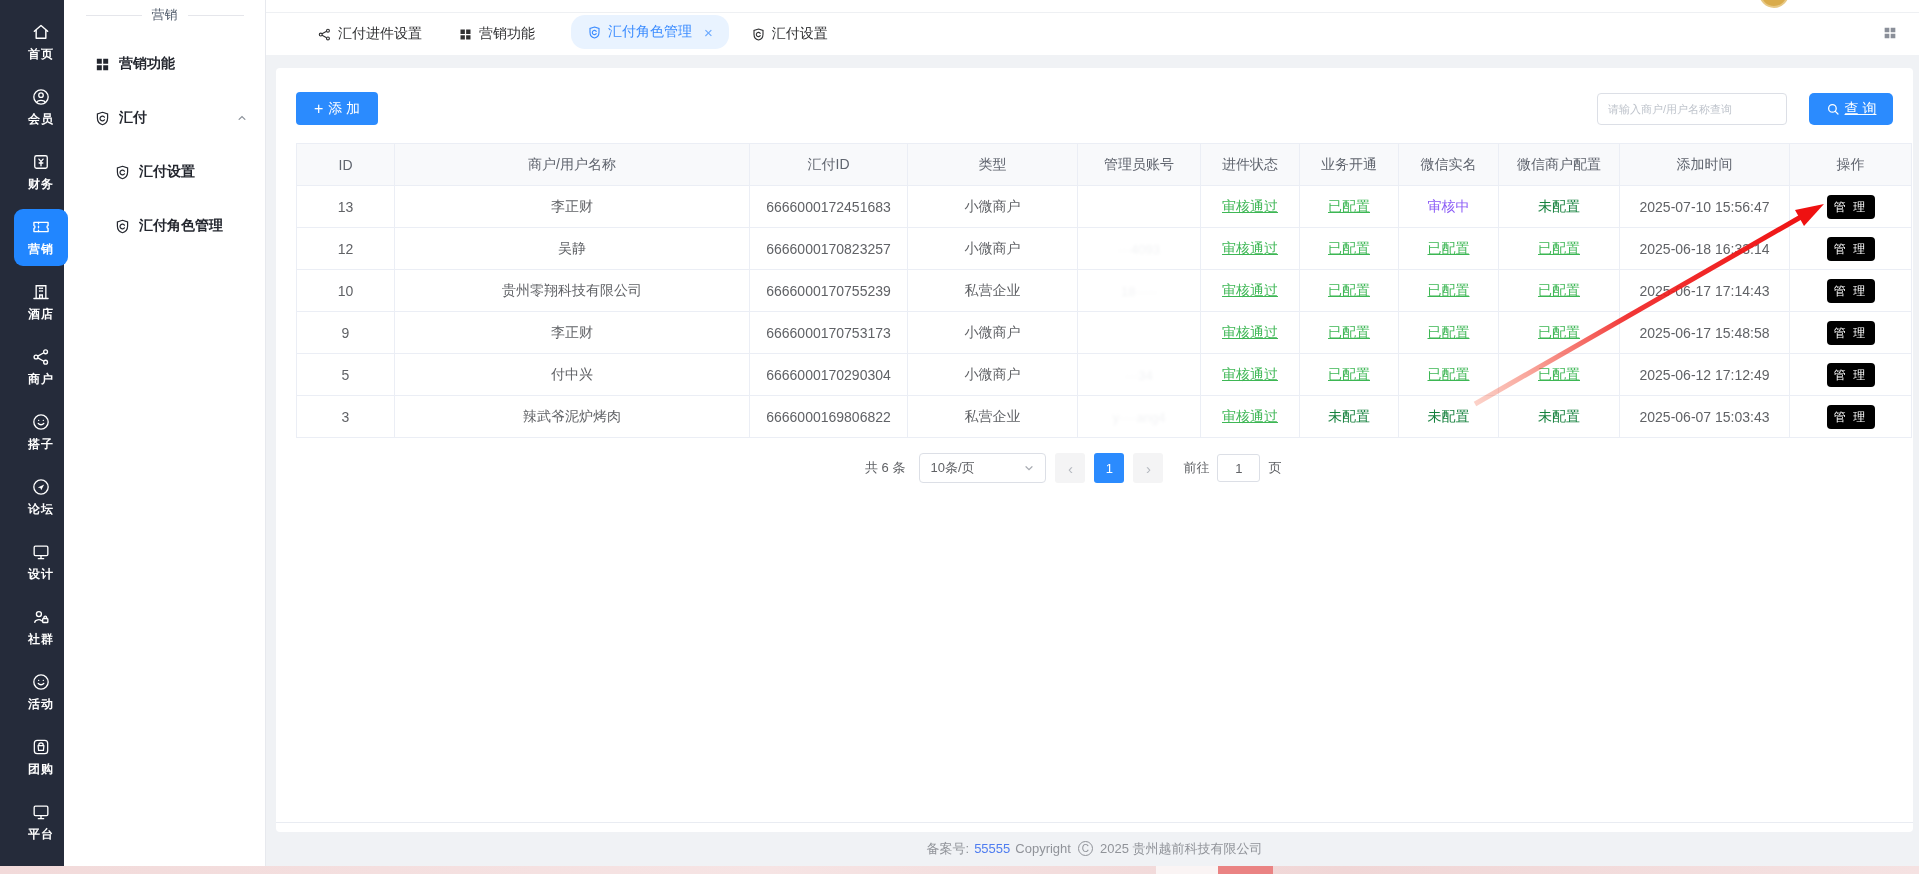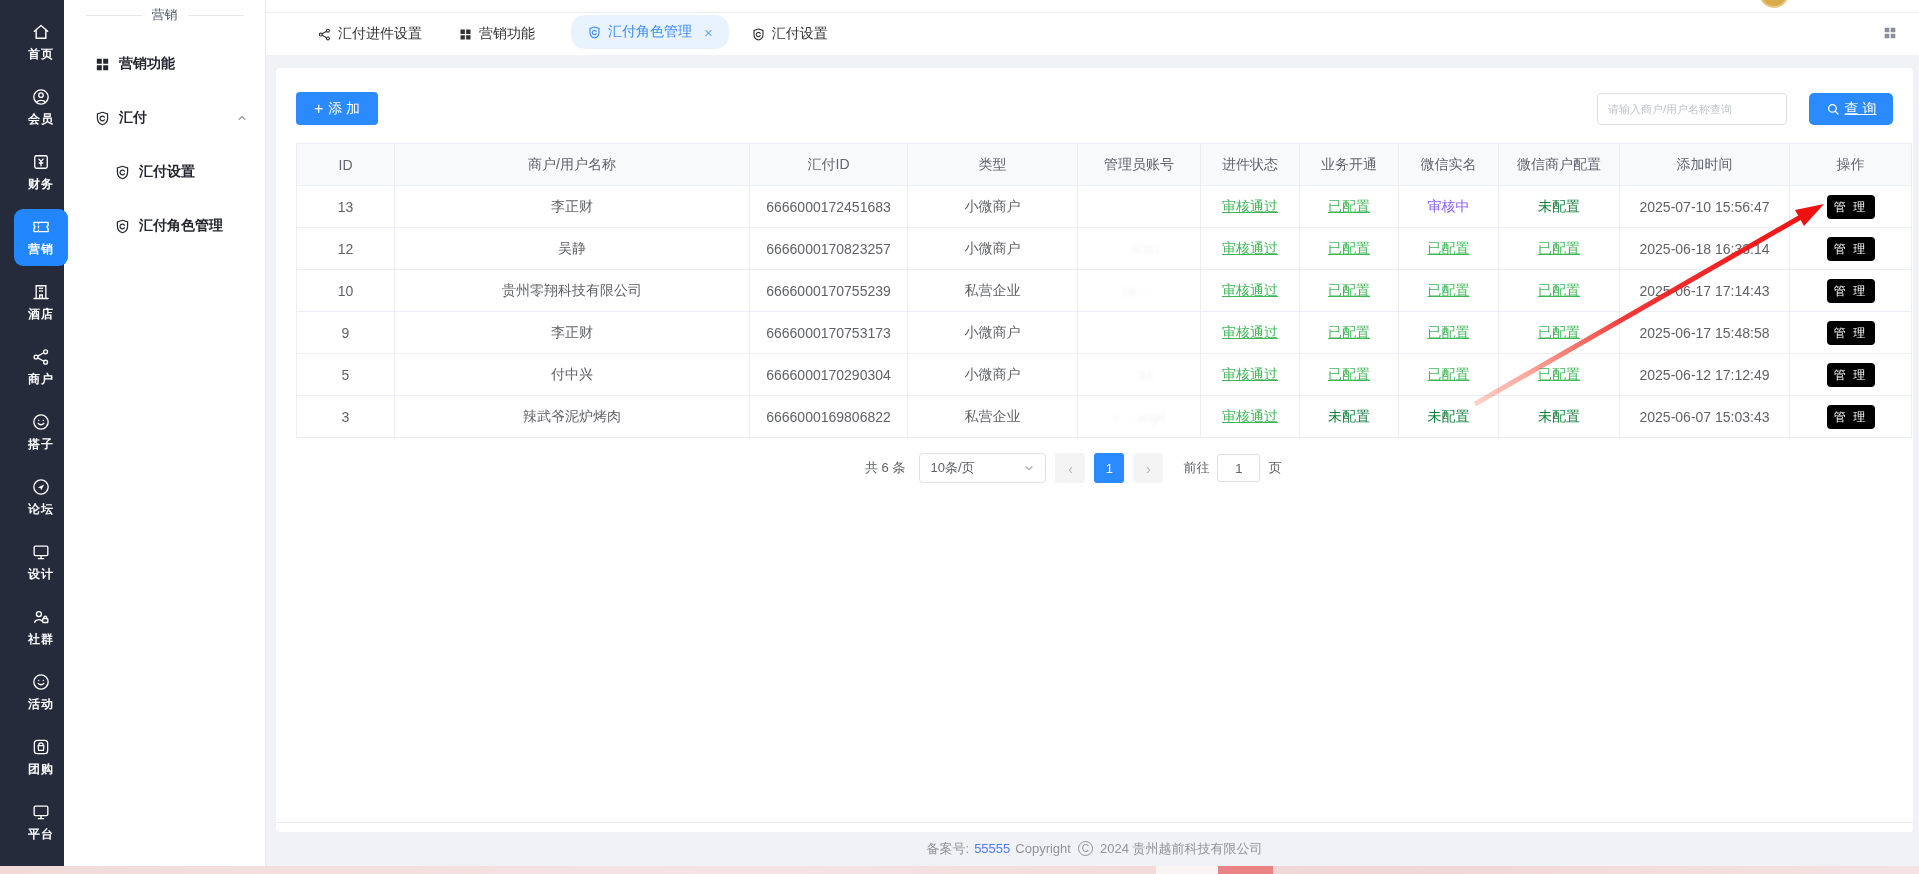--- a/index.html
+++ b/index.html
@@ -418,21 +418,21 @@
       <span class="goto-lbl">前往</span>
       <input class="goto-input" type="text" value="1" style="">
       <span>页</span>
     </div>
 
     <div class="cfooter">
       <span>备案号:</span>
       <span class="beian-link">55555</span>
       <span>Copyright</span>
       <span class="cc">C</span>
-      <span>2024 贵州越前科技有限公司</span>
+      <span>2025 贵州越前科技有限公司</span>
     </div>
   </div>
 
   <svg class="arrow-svg" viewBox="0 0 1919 874">
     <defs>
       <linearGradient id="ag" x1="1475" y1="404" x2="1815" y2="212" gradientUnits="userSpaceOnUse">
         <stop offset="0" stop-color="#f4684a" stop-opacity="0.3"></stop>
         <stop offset="0.45" stop-color="#f02020" stop-opacity="0.9"></stop>
         <stop offset="1" stop-color="#ef1111"></stop>
       </linearGradient>

